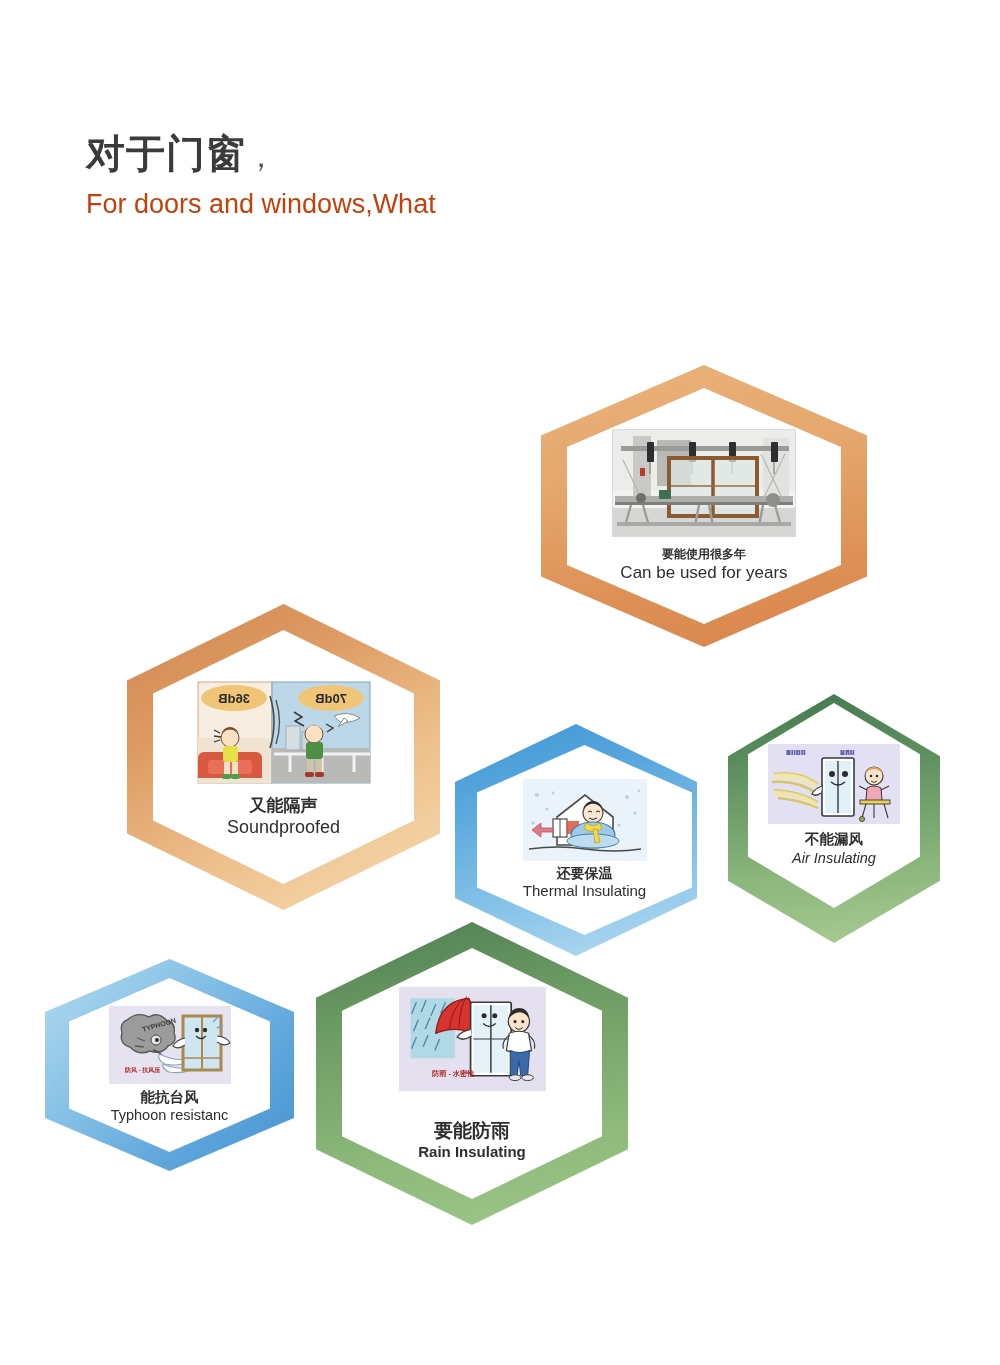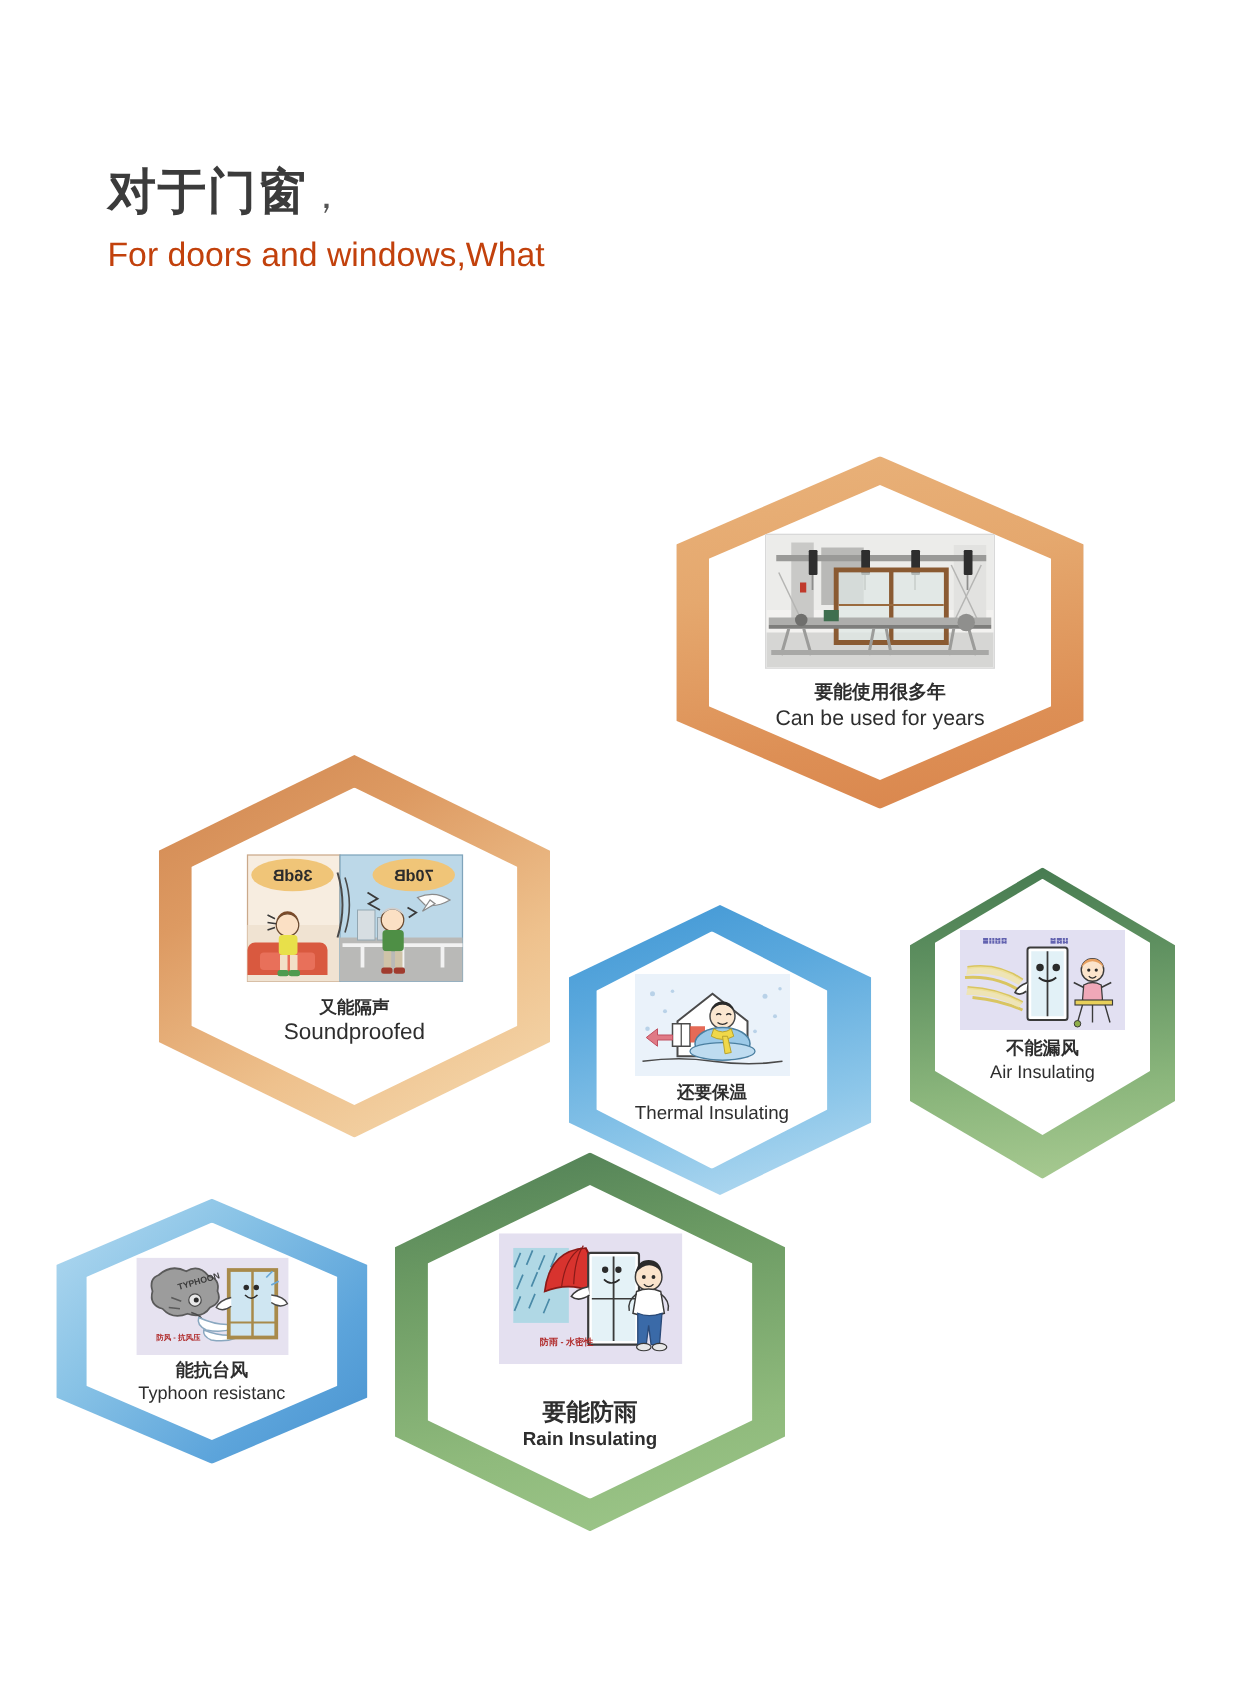--- a/index.html
+++ b/index.html
@@ -105,21 +105,21 @@
         <g stroke="#9c9c9a" stroke-width="2.4" fill="none">
           <path d="M18 75 L12 96 M30 75 L36 96 M86 75 L82 96 M96 75 L100 96 M150 75 L146 96 M162 75 L168 96"></path>
         </g>
         <rect x="4" y="92" width="174" height="4" fill="#a8a8a6"></rect>
         <circle cx="160" cy="70" r="7" fill="#8f8f8d"></circle>
         <circle cx="28" cy="68" r="5" fill="#6f6f6d"></circle>
         <rect x="46" y="60" width="12" height="9" fill="#3f6f4f"></rect>
         <rect x="27" y="38" width="5" height="8" fill="#c0392b"></rect>
       </svg>
     </div>
-    <div class="hex-cn" style="font-size:15px;">要能使用很多年</div>
+    <div class="hex-cn" style="font-size:12px;">要能使用很多年</div>
     <div class="hex-en" style="font-size:17px;">Can be used for years</div>
   </div>
 </div>
 
 <div class="hex t-orange-rv" style="left:127px;top:604px;width:313px;height:306px;">
   <div class="hex-inner" style="left:26px;top:26px;width:261px;height:254px;">
     <div class="art" style="width:180px;height:113px;margin-bottom:6px;">
       <svg viewBox="0 0 180 113" aria-hidden="true">
         <rect width="180" height="113" fill="#ffffff"></rect>
 
@@ -171,27 +171,27 @@
         <path d="M100 36 l8 5 l-7 4 l9 5" stroke="#3a3a3a" stroke-width="1.5" fill="none"></path>
         <path d="M132 48 l7 4 l-6 4" stroke="#3a3a3a" stroke-width="1.4" fill="none"></path>
 
         <path d="M76 20 q8 26 0 52" stroke="#4a4a4a" stroke-width="1.6" fill="none"></path>
         <path d="M82 24 q7 22 0 44" stroke="#4a4a4a" stroke-width="1.3" fill="none"></path>
 
         <ellipse cx="137" cy="22" rx="33" ry="13" fill="#f0c578"></ellipse>
         <text x="137" y="27" font-family="Liberation Sans, sans-serif" font-size="13" font-weight="bold" fill="#2b2b2b" text-anchor="middle" transform="scale(-1,1) translate(-274,0)">70dB</text>
       </svg>
     </div>
-    <div class="hex-cn" style="font-size:14px;">又能隔声</div>
+    <div class="hex-cn" style="font-size:17px;">又能隔声</div>
     <div class="hex-en" style="font-size:18px;">Soundproofed</div>
   </div>
 </div>
 
 <div class="hex t-blue-a" style="left:455px;top:724px;width:242px;height:232px;">
-  <div class="hex-inner" style="left:22px;top:21px;width:185px;height:190px;">
+  <div class="hex-inner" style="left:22px;top:21px;width:215px;height:190px;">
     <div class="art" style="width:124px;height:82px;margin-bottom:4px;">
       <svg viewBox="0 0 124 82" aria-hidden="true">
         <rect width="124" height="82" fill="#eaf2fa"></rect>
 
         <g fill="#b9d2e8">
           <circle cx="14" cy="16" r="2"></circle>
             <circle cx="24" cy="30" r="1.6"></circle>
           <circle cx="10" cy="44" r="1.8"></circle>
             <circle cx="30" cy="14" r="1.4"></circle>
           <circle cx="104" cy="18" r="2"></circle>
@@ -266,21 +266,21 @@
         <path d="M103 37 q3 3 6 0" stroke="#2b2b2b" stroke-width="0.9" fill="none"></path>
         <path d="M99 44 q7 -4 14 0 l1 12 q-8 4 -16 0 z" fill="#f0a8b8" stroke="#3a3a3a" stroke-width="1"></path>
         <path d="M99 46 l-8 -4 M113 46 l8 -4" stroke="#3a3a3a" stroke-width="1.2"></path>
 
         <rect x="92" y="56" width="30" height="4" fill="#e8d05a" stroke="#3a3a3a" stroke-width="0.9"></rect>
         <path d="M98 60 l-4 14 M116 60 l4 14 M106 60 l0 14" stroke="#3a3a3a" stroke-width="1.1" fill="none"></path>
         <circle cx="94" cy="75" r="2.6" fill="#8fae4a" stroke="#3a3a3a" stroke-width="0.8"></circle>
       </svg>
     </div>
     <div class="hex-cn" style="font-size:14.5px;">不能漏风</div>
-    <div class="hex-en" style="font-size:14.5px;">Air Insulating</div>
+    <div class="hex-en" style="font-size:14.5px;font-style:italic;">Air Insulating</div>
   </div>
 </div>
 
 <div class="hex t-blue-b" style="left:45px;top:959px;width:249px;height:212px;">
   <div class="hex-inner" style="left:24px;top:19px;width:201px;height:174px;">
     <div class="art" style="width:122px;height:78px;margin-bottom:4px;">
       <svg viewBox="0 0 122 78" aria-hidden="true">
         <rect width="122" height="78" fill="#e6e2f0"></rect>
 
         <path d="M18 14 q10 -9 22 -3 q10 -6 18 4 q9 2 7 12 q4 9 -6 13 q-6 9 -18 5 q-12 5 -20 -4 q-11 -3 -8 -14 q-3 -10 5 -13z" fill="#9c9c9c" stroke="#5a5a5a" stroke-width="1.4"></path>

